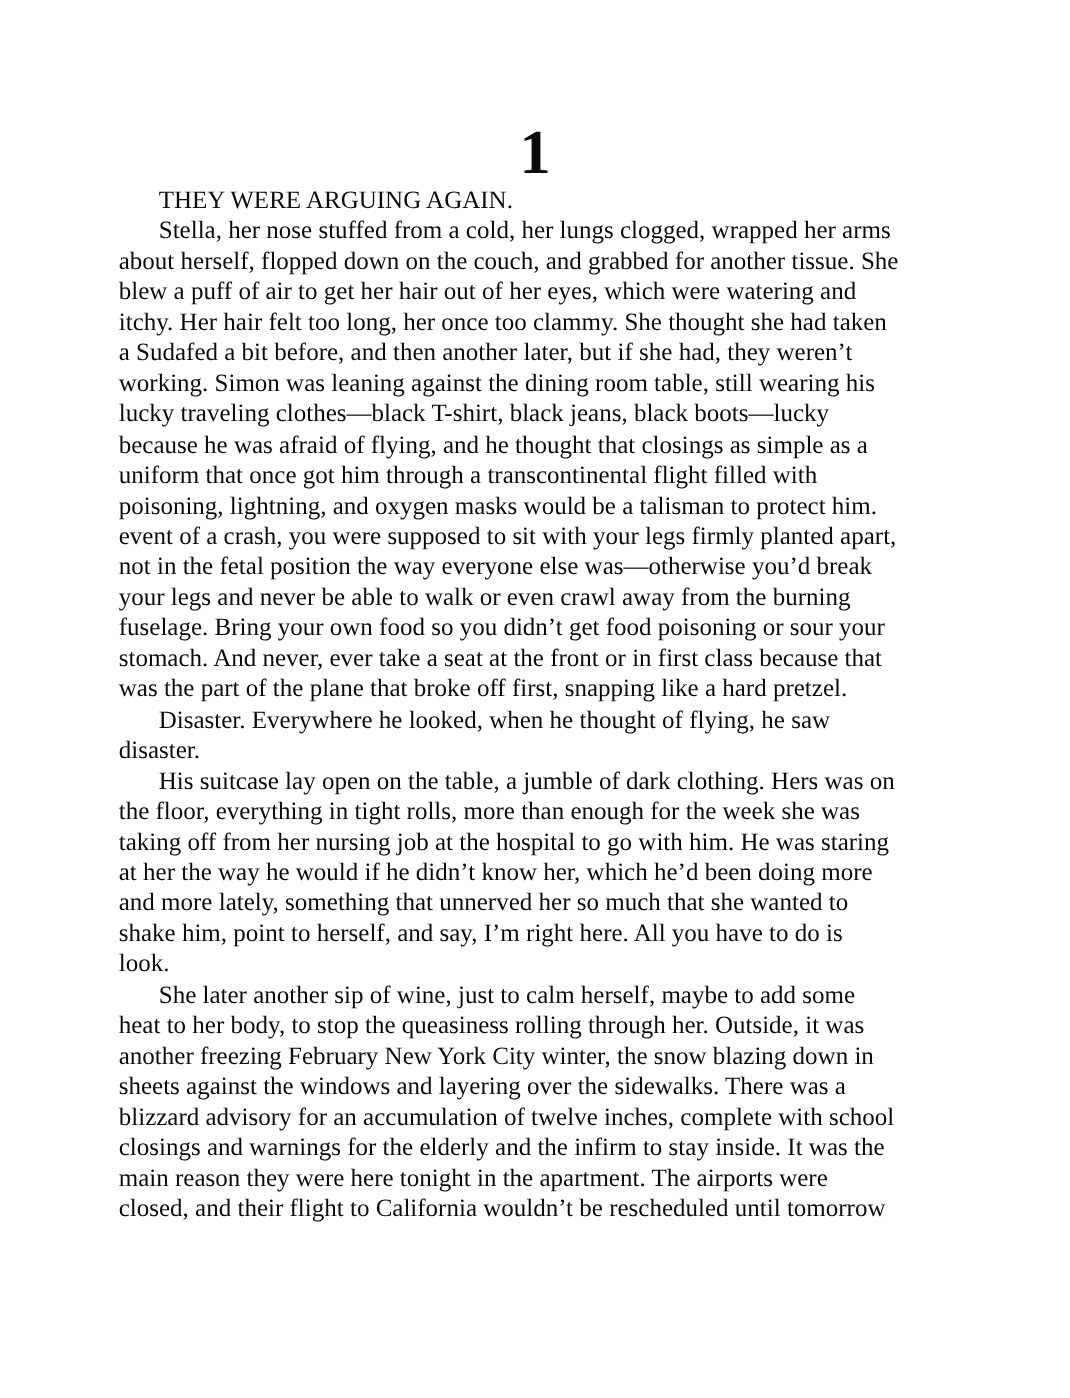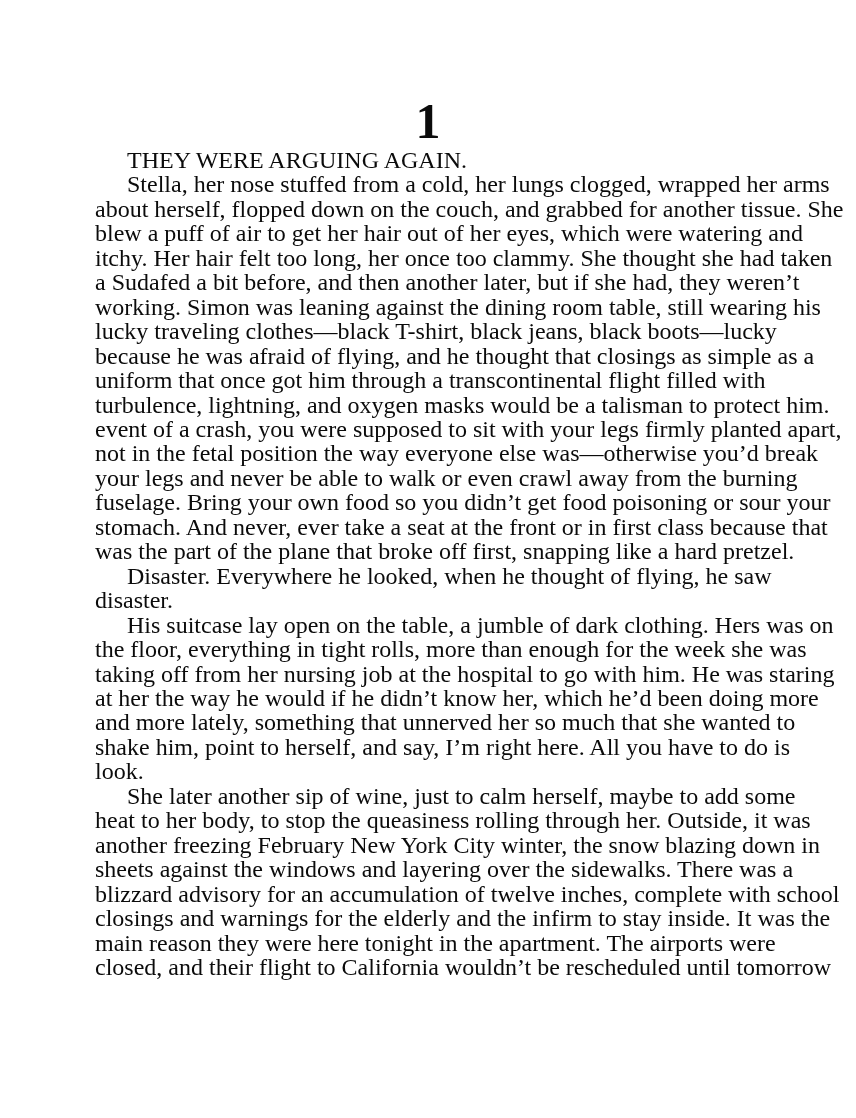--- a/index.html
+++ b/index.html
@@ -23,21 +23,21 @@
   .chapter-number {
     margin: 96px 0 2px 0;
     text-align: center;
     font-size: 50px;
     line-height: 50px;
     font-weight: 700;
     letter-spacing: 0;
   }
   .text-block {
     margin: 0 88px 0 95px;
-    font-size: 24px;
+    font-size: 20px;
     line-height: 24.45px;
     text-align: left;
   }
   .text-block .line {
     white-space: pre;
   }
   .text-block .line.first {
     text-indent: 32px;
   }
 </style>
@@ -53,21 +53,21 @@
       <div class="paragraph">
         <div class="line first">Stella, her nose stuffed from a cold, her lungs clogged, wrapped her arms</div>
         <div class="line">about herself, flopped down on the couch, and grabbed for another tissue. She</div>
         <div class="line">blew a puff of air to get her hair out of her eyes, which were watering and</div>
         <div class="line">itchy. Her hair felt too long, her once too clammy. She thought she had taken</div>
         <div class="line">a Sudafed a bit before, and then another later, but if she had, they weren’t</div>
         <div class="line">working. Simon was leaning against the dining room table, still wearing his</div>
         <div class="line">lucky traveling clothes—black T-shirt, black jeans, black boots—lucky</div>
         <div class="line">because he was afraid of flying, and he thought that closings as simple as a</div>
         <div class="line">uniform that once got him through a transcontinental flight filled with</div>
-        <div class="line">turbulence, lightning, and oxygen masks would be a talisman to protect him.</div>
+        <div class="line">poisoning, lightning, and oxygen masks would be a talisman to protect him.</div>
         <div class="line">event of a crash, you were supposed to sit with your legs firmly planted apart,</div>
         <div class="line">not in the fetal position the way everyone else was—otherwise you’d break</div>
         <div class="line">your legs and never be able to walk or even crawl away from the burning</div>
         <div class="line">fuselage. Bring your own food so you didn’t get food poisoning or sour your</div>
         <div class="line">stomach. And never, ever take a seat at the front or in first class because that</div>
         <div class="line">was the part of the plane that broke off first, snapping like a hard pretzel.</div>
       </div>
       <div class="paragraph">
         <div class="line first">Disaster. Everywhere he looked, when he thought of flying, he saw</div>
         <div class="line">disaster.</div>

